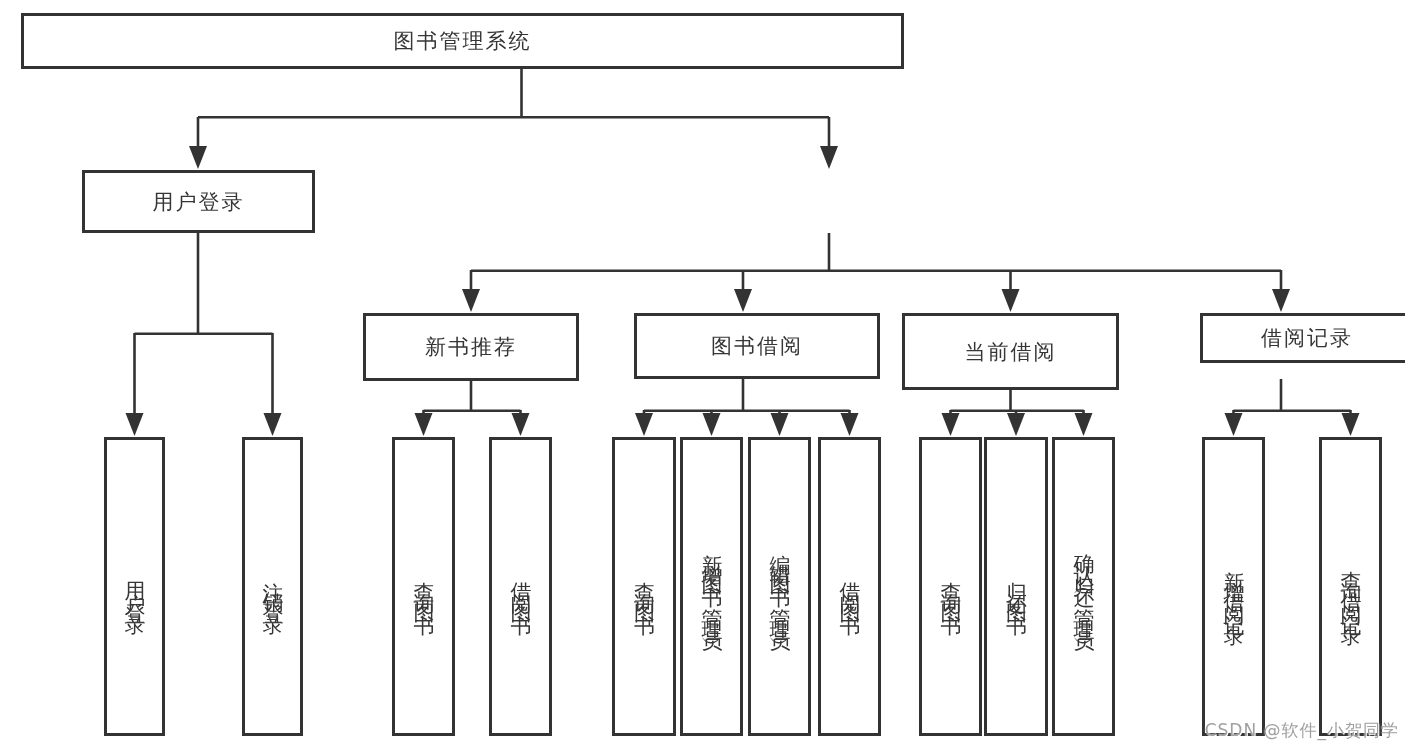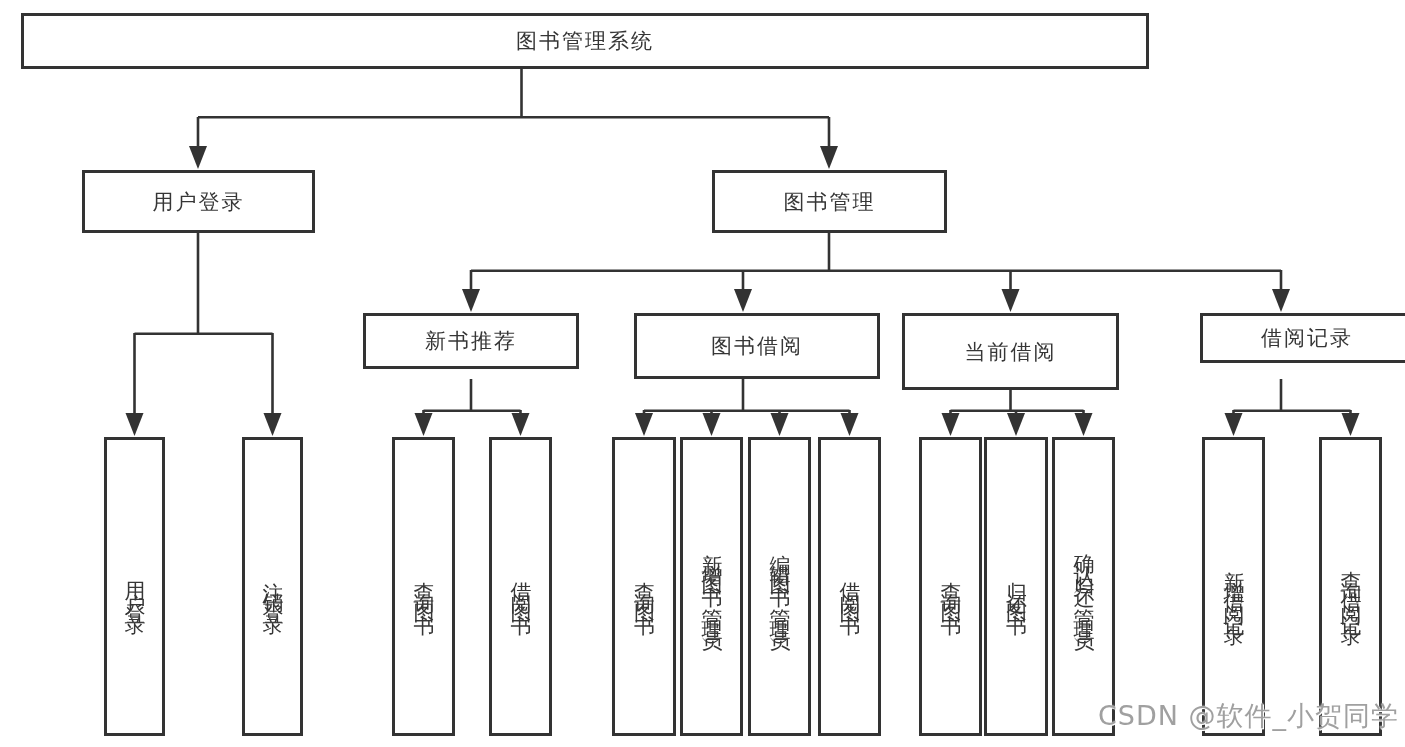--- a/index.html
+++ b/index.html
@@ -14,21 +14,21 @@
     color:#363636;
   }
   .node .lbl{
     font-size:21px;letter-spacing:2px;color:#363636;white-space:nowrap;
   }
   .node.v .lbl{
     writing-mode:vertical-rl;text-orientation:mixed;
     letter-spacing:11px;line-height:1;font-size:21px;white-space:normal;
   }
   .watermark{
-    position:absolute;right:6px;bottom:13px;font-size:27px;color:#a0a0a0;
+    position:absolute;right:6px;bottom:5px;font-size:17px;color:#a0a0a0;
     text-shadow:0 0 2px #ffffff,1px 1px 0 #ffffff;letter-spacing:1px;
     white-space:nowrap;
     margin-top:28px;
   }
 </style>
 </head>
 <body>
 
 <div class="canvas">
 
@@ -82,32 +82,29 @@
       <polygon points="770.5,413 788.5,413 779.5,436"></polygon>
       <polygon points="840.5,413 858.5,413 849.5,436"></polygon>
       <polygon points="941.5,413 959.5,413 950.5,436"></polygon>
       <polygon points="1007,413 1025,413 1016,436"></polygon>
       <polygon points="1074.5,413 1092.5,413 1083.5,436"></polygon>
       <polygon points="1224.5,413 1242.5,413 1233.5,436"></polygon>
       <polygon points="1341.5,413 1359.5,413 1350.5,436"></polygon>
     </g>
   </svg>
 
-  <div class="node" style="left:21px;top:13px;width:1128px;height:56px">
+  <div class="node" style="left:21px;top:13px;width:883px;height:56px">
     <span class="lbl">图书管理系统</span>
   </div>
 
   <div class="node" style="left:82px;top:170px;width:233px;height:63px">
     <span class="lbl">用户登录</span>
   </div>
-  <div class="node" style="left:712px;top:170px;width:235px;height:63px">
-    <span class="lbl">图书管理</span>
-  </div>
 
-  <div class="node" style="left:363px;top:313px;width:216px;height:56px">
+  <div class="node" style="left:363px;top:313px;width:216px;height:68px">
     <span class="lbl">新书推荐</span>
   </div>
   <div class="node" style="left:634px;top:313px;width:246px;height:66px">
     <span class="lbl">图书借阅</span>
   </div>
   <div class="node" style="left:902px;top:313px;width:217px;height:77px">
     <span class="lbl">当前借阅</span>
   </div>
   <div class="node" style="left:1200px;top:313px;width:214px;height:50px">
     <span class="lbl">借阅记录</span>

